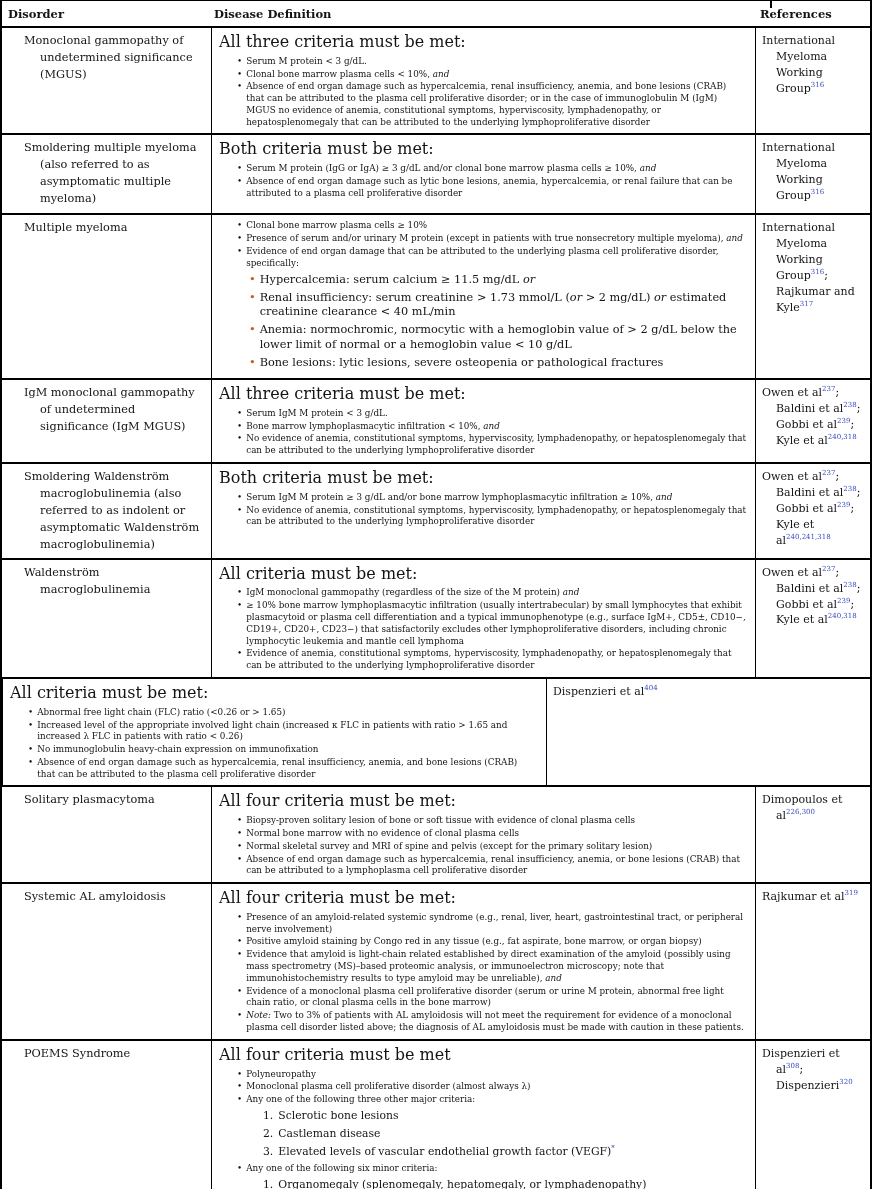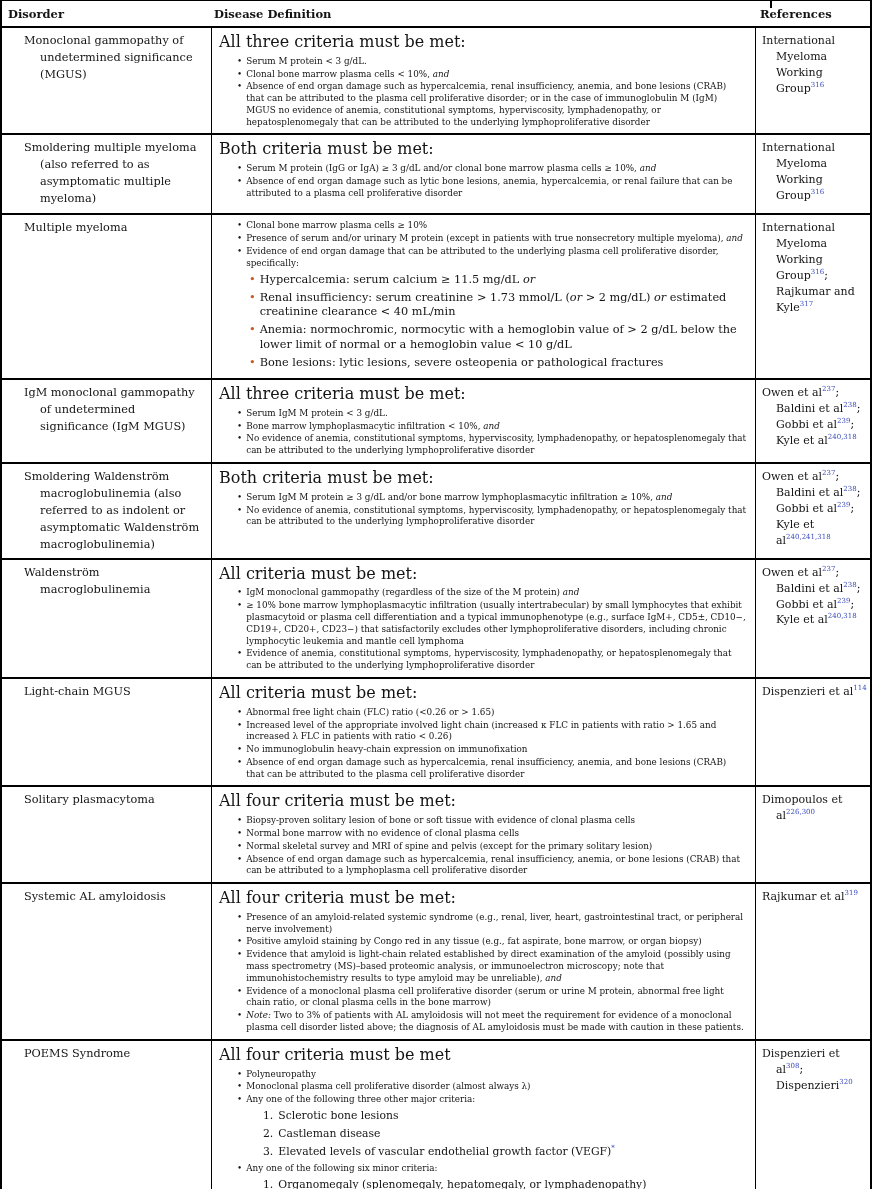--- a/index.html
+++ b/index.html
@@ -187,44 +187,41 @@
           <div class="item bullet">
             <span class="marker">•</span>
             <span class="txt"><span>Evidence of anemia, constitutional symptoms, hyperviscosity, lymphadenopathy, or hepatosplenomegaly that can be attributed to the underlying lymphoproliferative disorder</span></span>
           </div>
         </div>
         <div class="c3">
           <div class="refs"><span class="ref"><span>Owen et al</span><sup class="blue">237</sup><span>; </span></span><span class="ref"><span>Baldini et al</span><sup class="blue">238</sup><span>; </span></span><span class="ref"><span>Gobbi et al</span><sup class="blue">239</sup><span>; </span></span><span class="ref"><span>Kyle et al</span><sup class="blue">240,318</sup></span></div>
         </div>
       </div>
       <div class="trow" style="min-height: 98px;">
-        <div class="c1">
-          <div class="disorder">Light-chain MGUS</div>
-        </div>
         <div class="c2">
           <div class="intro">All criteria must be met:</div>
           <div class="item bullet">
             <span class="marker">•</span>
             <span class="txt"><span>Abnormal free light chain (FLC) ratio (&lt;0.26 or &gt; 1.65)</span></span>
           </div>
           <div class="item bullet">
             <span class="marker">•</span>
             <span class="txt"><span>Increased level of the appropriate involved light chain (increased κ FLC in patients with ratio &gt; 1.65 and increased λ FLC in patients with ratio &lt; 0.26)</span></span>
           </div>
           <div class="item bullet">
             <span class="marker">•</span>
             <span class="txt"><span>No immunoglobulin heavy-chain expression on immunofixation</span></span>
           </div>
           <div class="item bullet">
             <span class="marker">•</span>
             <span class="txt"><span>Absence of end organ damage such as hypercalcemia, renal insufficiency, anemia, and bone lesions (CRAB) that can be attributed to the plasma cell proliferative disorder</span></span>
           </div>
         </div>
         <div class="c3">
-          <div class="refs"><span class="ref"><span>Dispenzieri et al</span><sup class="blue">114</sup></span></div>
+          <div class="refs"><span class="ref"><span>Dispenzieri et al</span><sup class="blue">404</sup></span></div>
         </div>
       </div>
       <div class="trow" style="min-height: 83px;">
         <div class="c1">
           <div class="disorder">Solitary plasmacytoma</div>
         </div>
         <div class="c2">
           <div class="intro">All four criteria must be met:</div>
           <div class="item bullet">
             <span class="marker">•</span>

